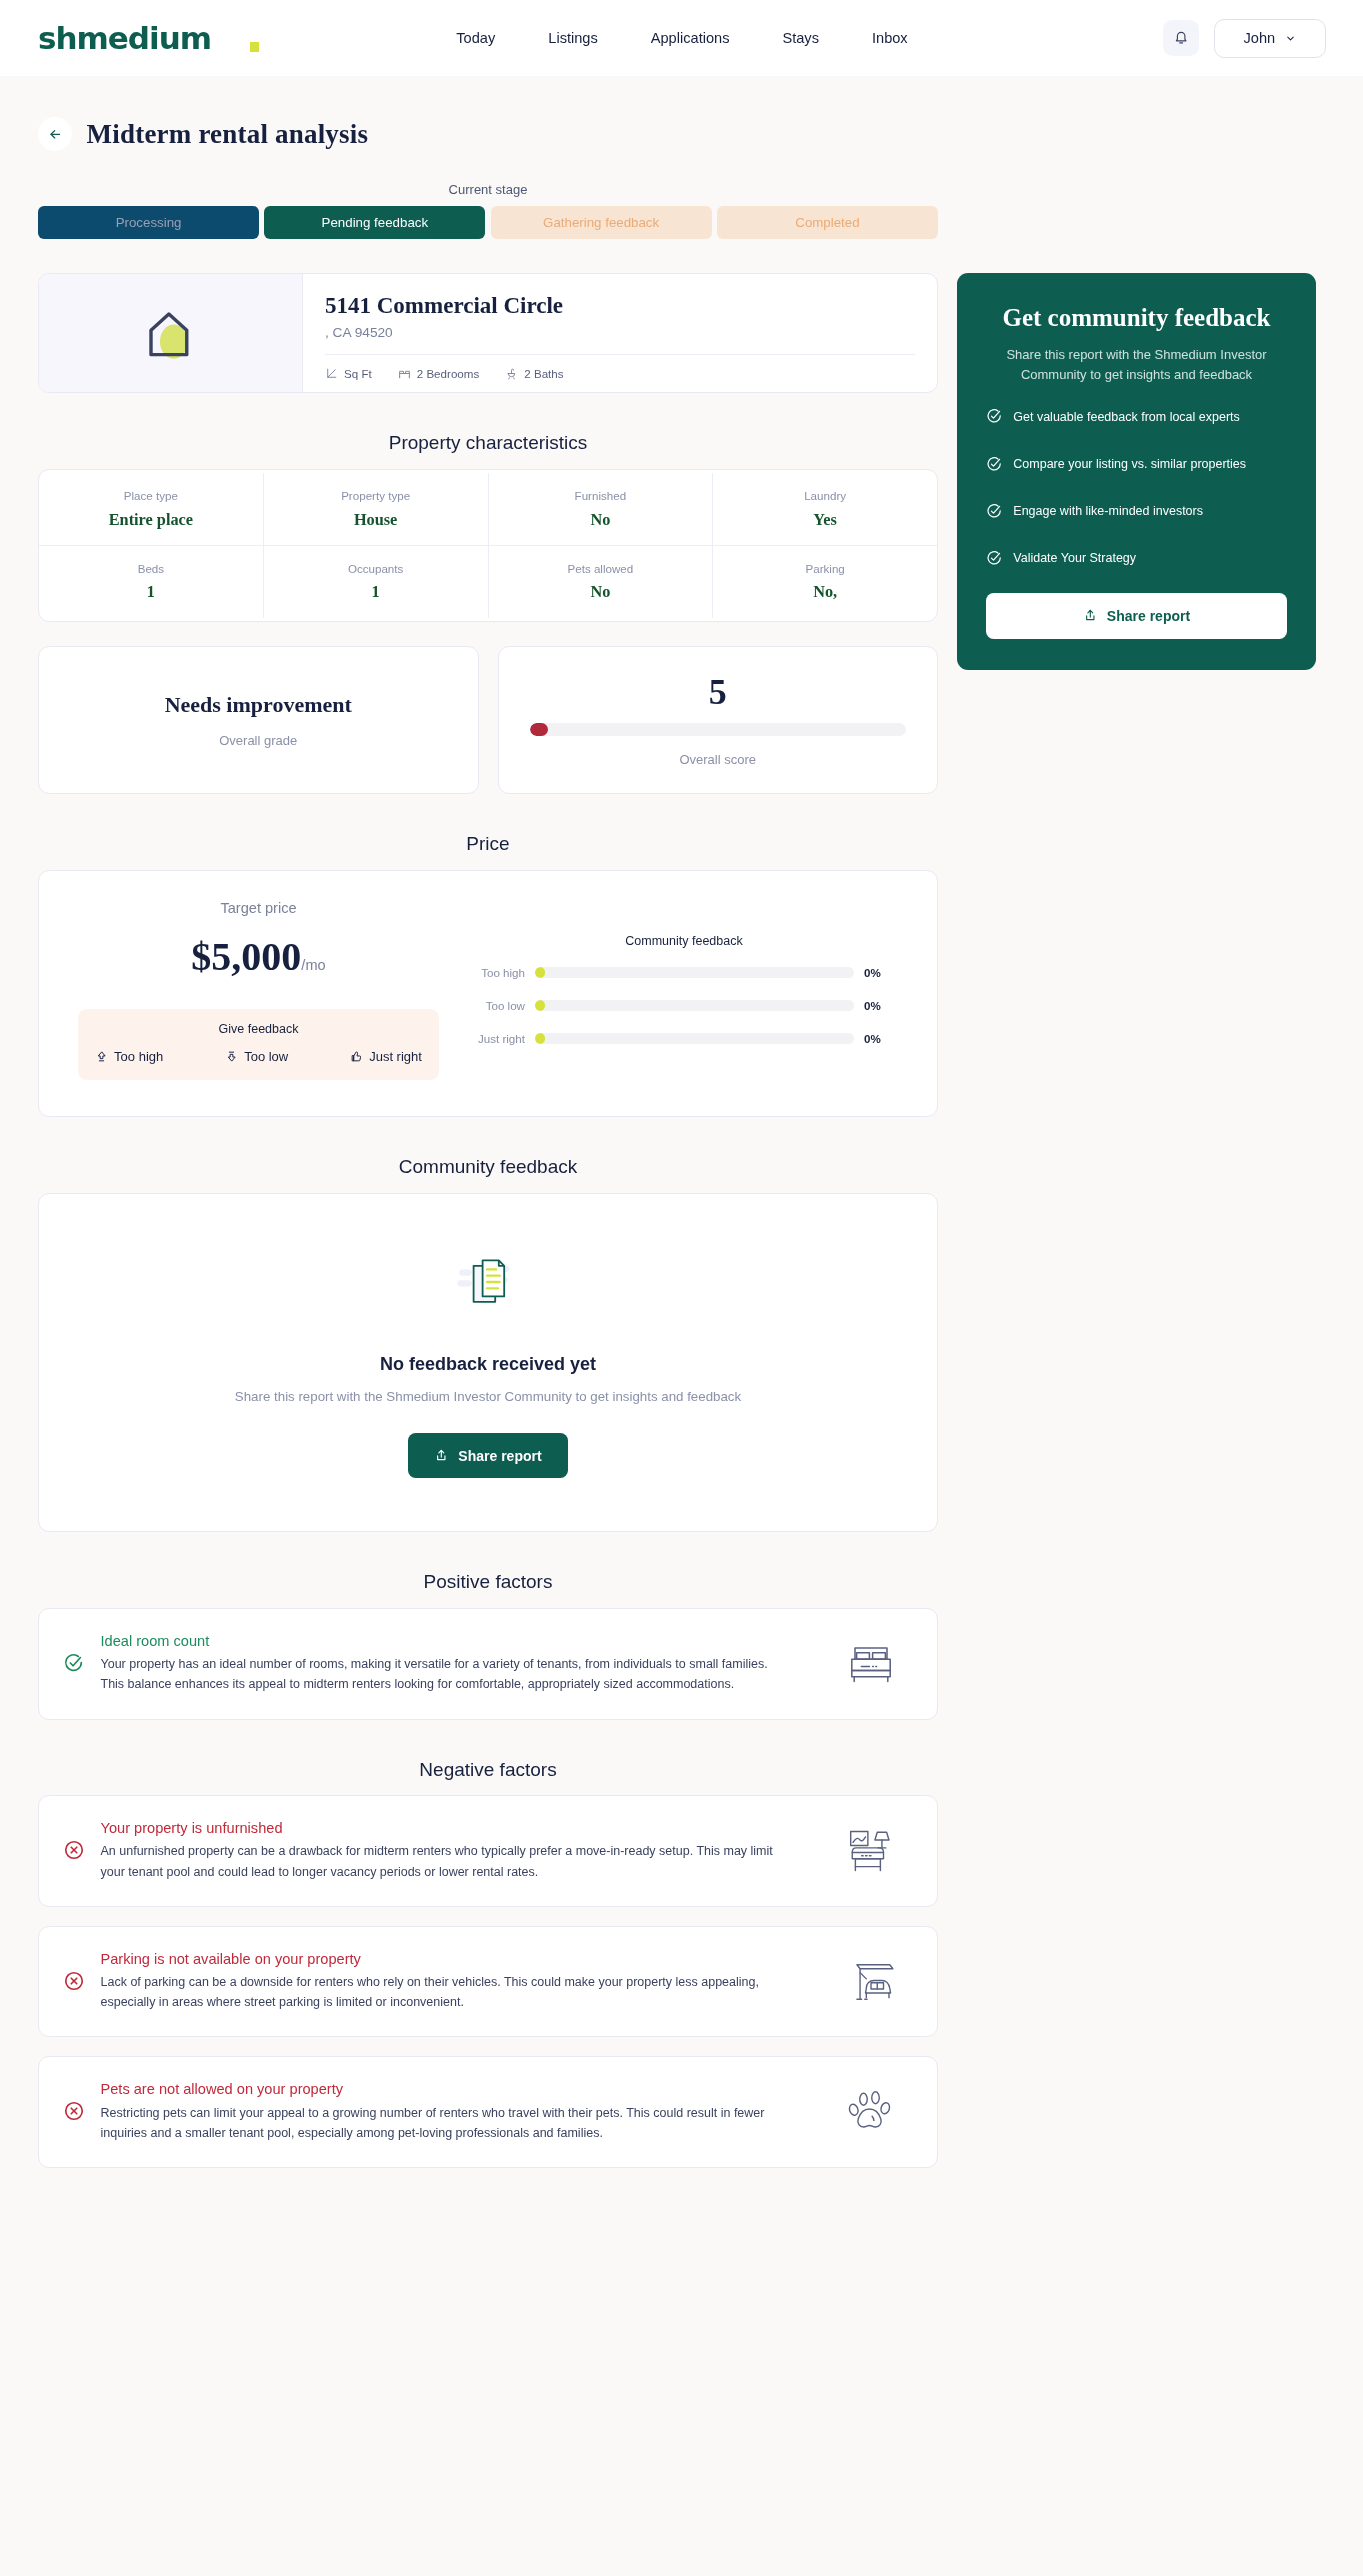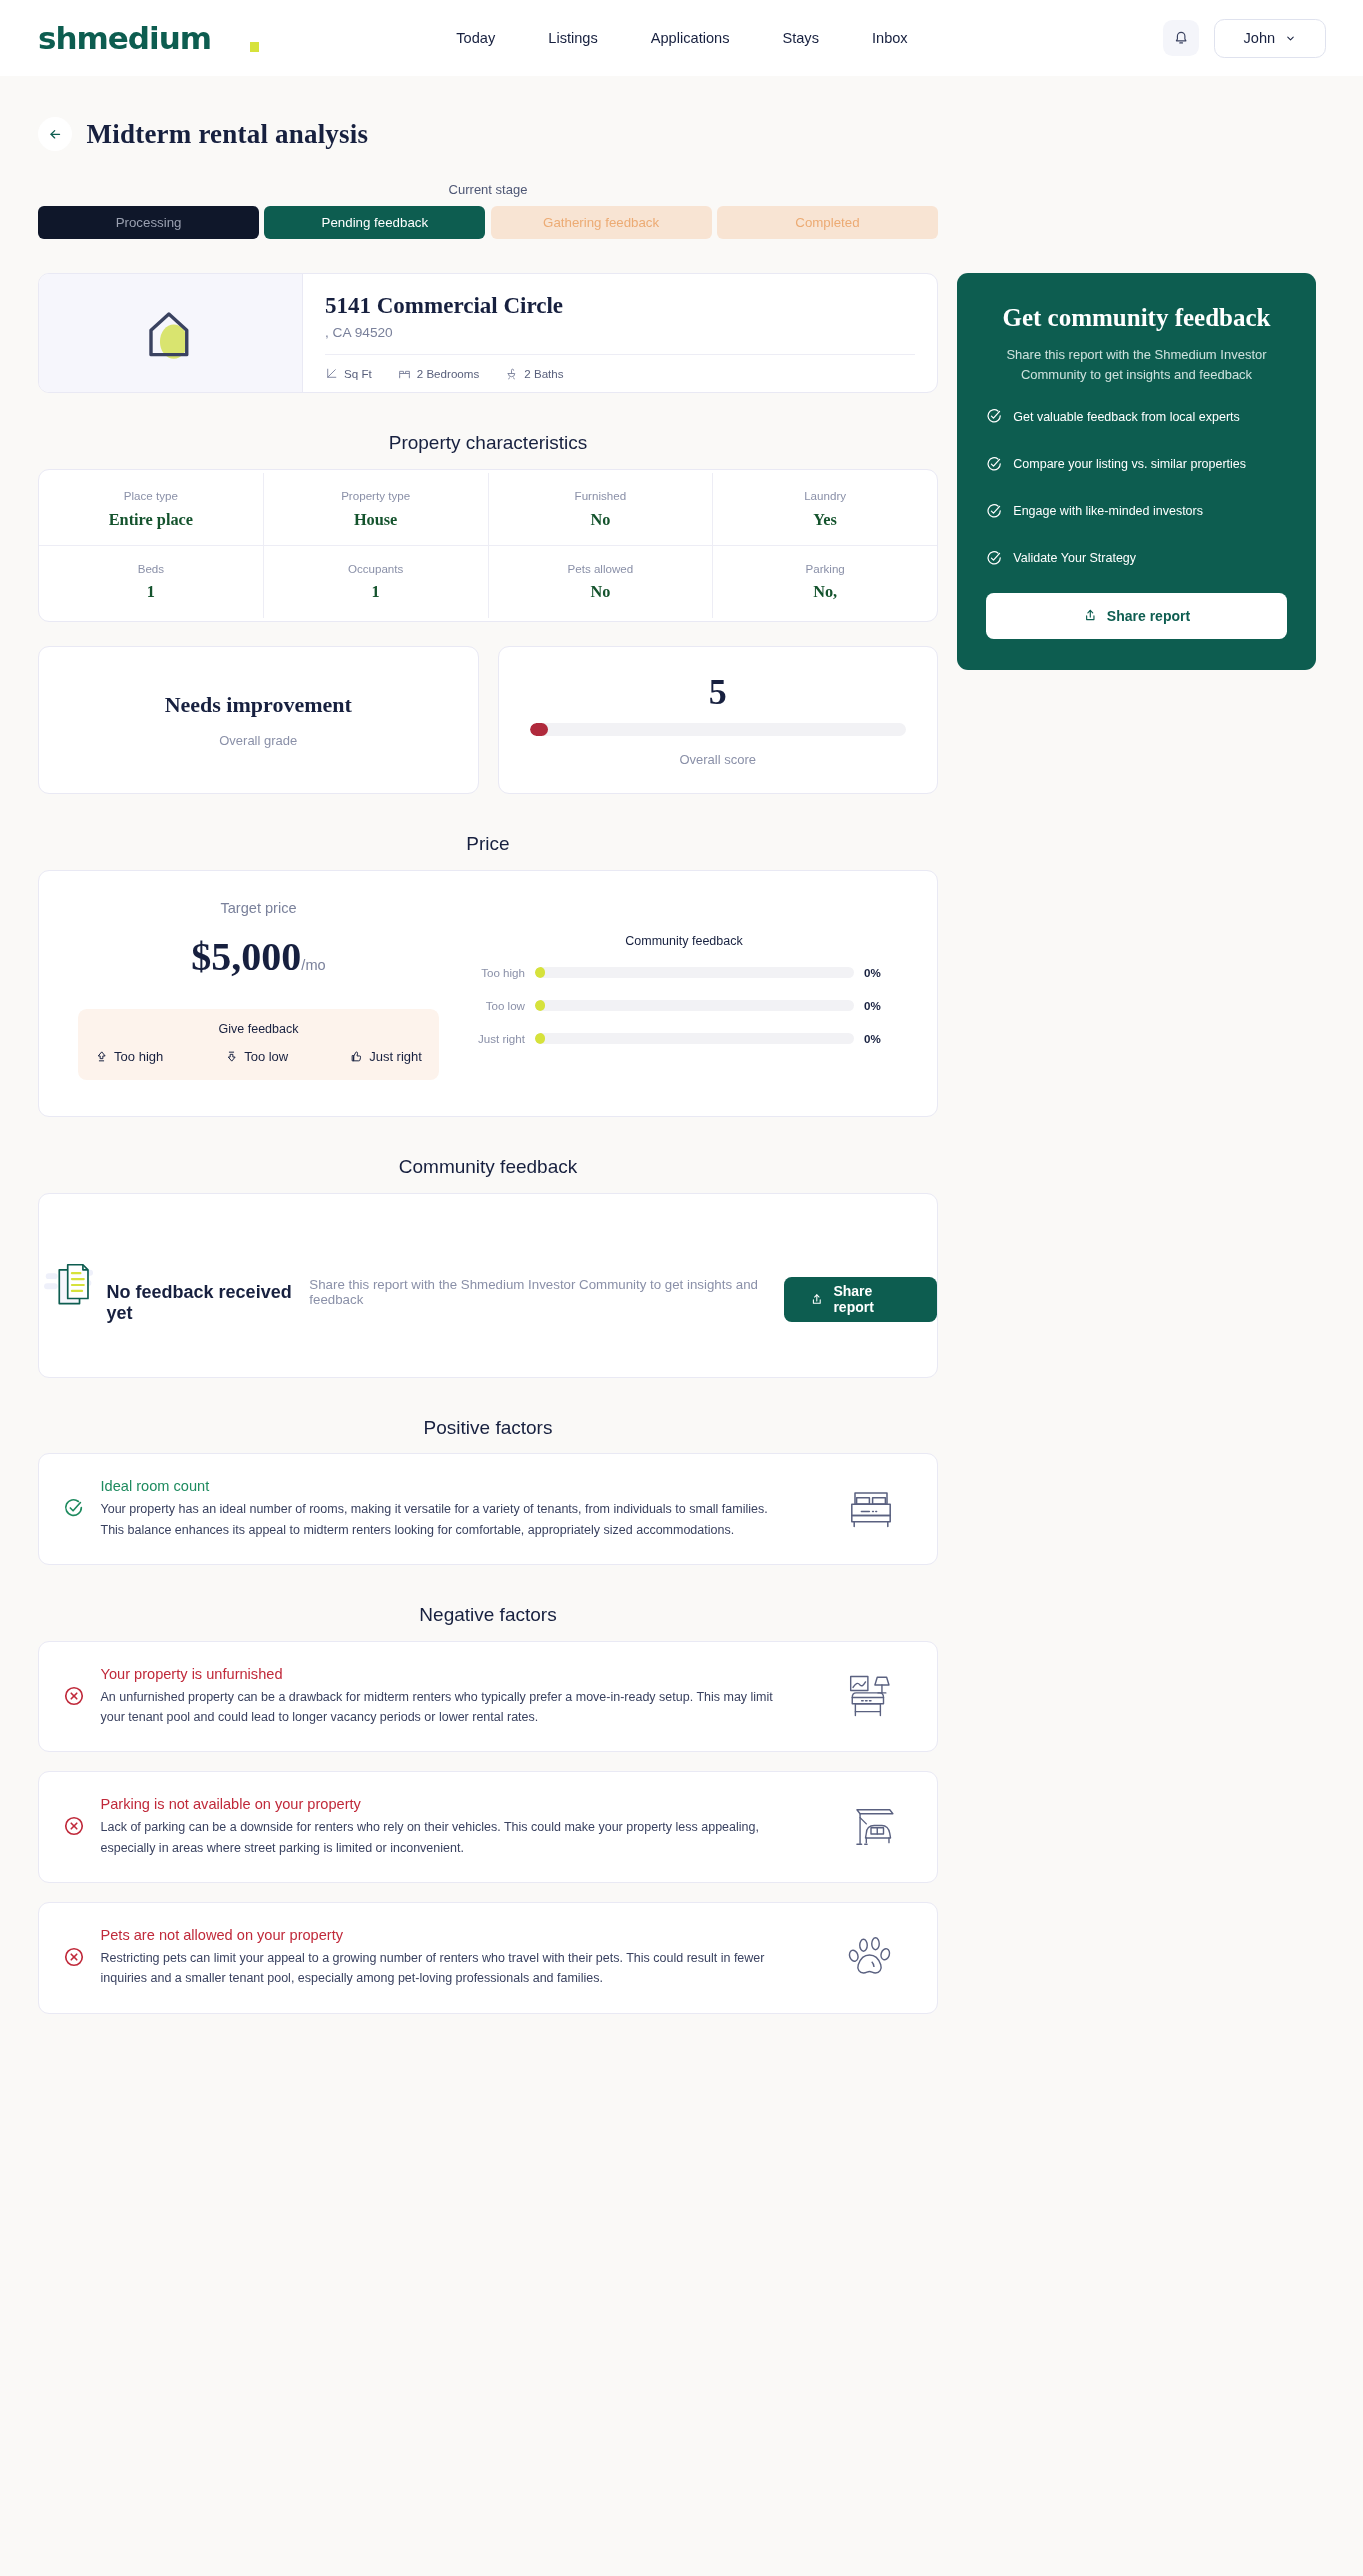--- a/index.html
+++ b/index.html
@@ -110,21 +110,21 @@
     margin-bottom: 9.4px;
   }
   .stage-bar { display: flex; gap: 5.2px; }
   .stage-chip {
     flex: 1;
     height: 33px;
     border-radius: 6px;
     display: flex; align-items: center; justify-content: center;
     font-size: 13.3px;
   }
-  .stage-chip.done { background: #0f172a; color: #9aa0b0; }
+  .stage-chip.done { background: #0c4a6e; color: #9aa0b0; }
   .stage-chip.active { background: #0d5d50; color: #ffffff; }
   .stage-chip.pending { background: #f8e4d3; color: #ecab74; }
 
   .main-grid {
     display: flex;
     gap: 19px;
     margin-top: 34px;
     align-items: flex-start;
   }
   .col-left { width: 900px; flex: none; }
@@ -280,21 +280,21 @@
   .cf-title { text-align: center; font-size: 12.5px; color: #17203f; margin-bottom: 18px; }
   .cf-row { display: flex; align-items: center; gap: 10.3px; margin-bottom: 20px; }
   .cf-label { width: 55px; text-align: right; font-size: 11.6px; color: #8a90a8; flex: none; }
   .cf-track { flex: 1; height: 11px; background: #f2f2f5; border-radius: 6px; overflow: hidden; }
   .cf-fill { height: 100%; background: #d6e23b; border-radius: 6px; min-width: 9.4px; }
   .cf-pct { width: 34px; font-size: 11.6px; font-weight: 700; color: #17203f; flex: none; }
 
   
   .empty-card {
     padding: 52px 0 53px 0;
-    display: flex; flex-direction: row; align-items: center;
+    display: flex; flex-direction: column; align-items: center;
   }
   .empty-title { font-size: 18px; font-weight: 700; color: #17203f; margin-top: 36px; }
   .empty-sub { font-size: 13.3px; color: #8a90a8; margin-top: 14.6px; }
   .btn-green {
     margin-top: 29px;
     height: 45px;
     padding: 0 26px;
     background: #0d5d50;
     border-radius: 7.7px;
     display: flex; align-items: center; justify-content: center; gap: 9.4px;

